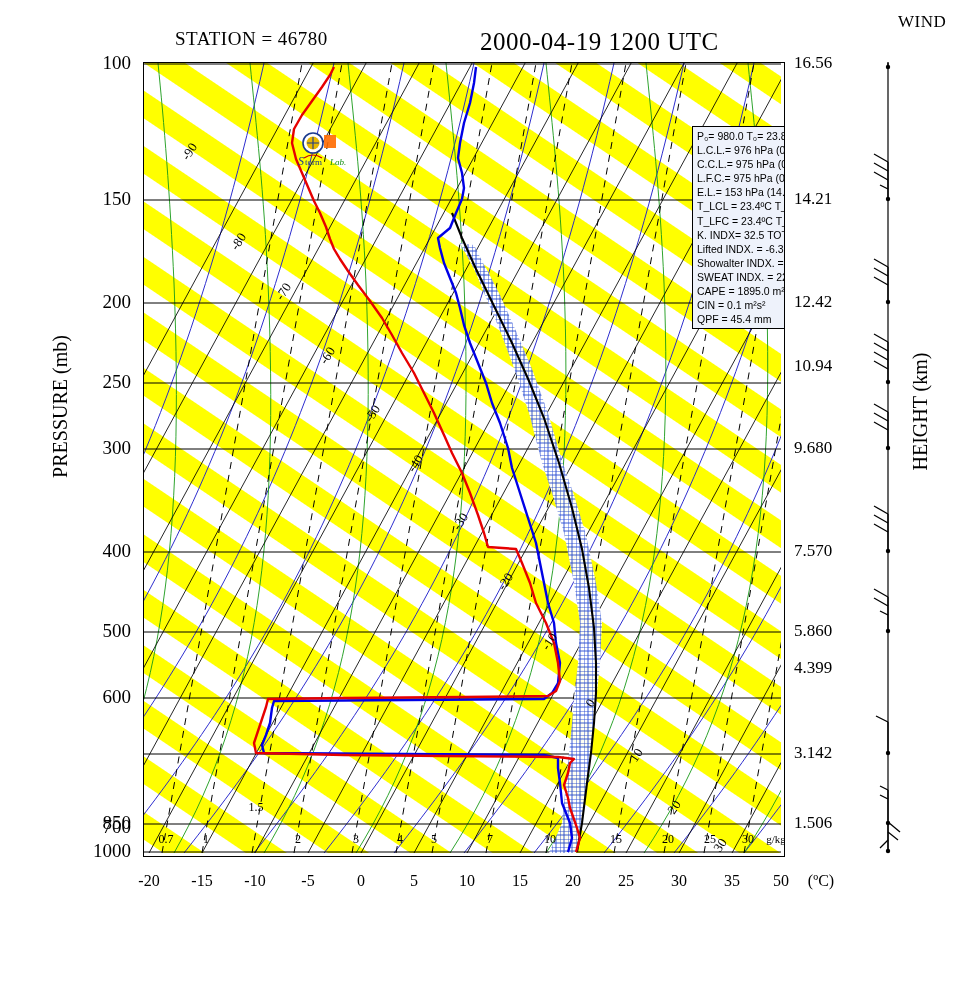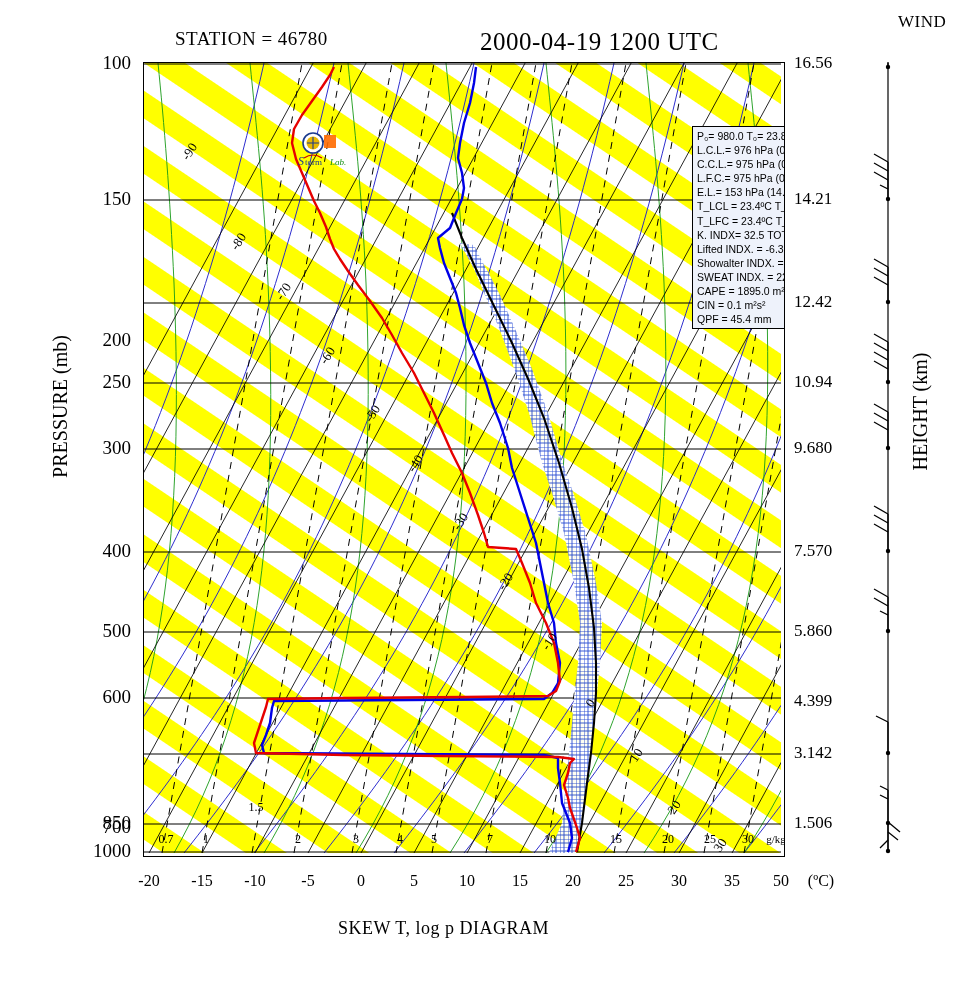--- a/index.html
+++ b/index.html
@@ -51,21 +51,20 @@
   #windcol{left:868px;top:62px;width:70px;height:793px;}
 </style>
 </head>
 <body>
 
 <div id="root">
 
   <div class="abs" id="station-title">STATION = 46780</div>
   <div class="abs" id="datetime-title">2000-04-19 1200 UTC</div>
   <div class="abs" id="wind-title">WIND</div>
-  <div class="abs" id="bottom-title">SKEW T, log p DIAGRAM</div>
   <div class="abs" id="ylabel-left">PRESSURE (mb)</div>
   <div class="abs" id="ylabel-right">HEIGHT (km)</div>
 
   <div class="abs" id="plot">
     <svg id="plotsvg" width="637" height="790" viewBox="0 0 637 790">
       <defs>
         <pattern id="yellowstripe" width="46" height="46" patternUnits="userSpaceOnUse" patternTransform="rotate(-56)">
           <rect width="46" height="46" fill="#ffffff"></rect>
           <rect width="23" height="46" fill="#ffff00"></rect>
         </pattern>
@@ -248,40 +247,40 @@
     <div class="mixlab" style="left:472px;top:776px;">15</div>
     <div class="mixlab" style="left:524px;top:776px;">20</div>
     <div class="mixlab" style="left:566px;top:776px;">25</div>
     <div class="mixlab" style="left:604px;top:776px;">30</div>
     <div class="mixlab" style="left:632px;top:776px;font-size:11px;">g/kg</div>
   </div>
 
   <div class="abs" style="left:18px;top:62px;width:120px;height:793px;">
     <div class="ptick" style="top:1px;">100</div>
     <div class="ptick" style="top:137px;">150</div>
-    <div class="ptick" style="top:240px;margin-top:38px;">200</div>
+    <div class="ptick" style="top:240px;">200</div>
     <div class="ptick" style="top:320px;">250</div>
     <div class="ptick" style="top:386px;">300</div>
     <div class="ptick" style="top:489px;">400</div>
     <div class="ptick" style="top:569px;">500</div>
     <div class="ptick" style="top:635px;">600</div>
     <div class="ptick" style="top:721px;margin-top:44px;">700</div>
     <div class="ptick" style="top:761px;">850</div>
     <div class="ptick" style="top:789px;">1000</div>
   </div>
 
   <div class="abs" style="left:786px;top:62px;width:110px;height:793px;padding-left:46px;">
     <div class="htick" style="top:1px;">16.56</div>
     <div class="htick" style="top:137px;">14.21</div>
     <div class="htick" style="top:240px;">12.42</div>
-    <div class="htick" style="top:320px;">10.94</div>
+    <div class="htick" style="top:304px;">10.94</div>
     <div class="htick" style="top:386px;">9.680</div>
     <div class="htick" style="top:489px;">7.570</div>
     <div class="htick" style="top:569px;">5.860</div>
-    <div class="htick" style="top:639px;font-family:Liberation Serif, serif;">4.399</div>
+    <div class="htick" style="top:606px;font-family:Liberation Serif, serif;">4.399</div>
     <div class="htick" style="top:691px;">3.142</div>
     <div class="htick" style="top:761px;">1.506</div>
   </div>
 
   <div class="abs" style="left:143px;top:872px;width:640px;height:26px;">
     <div class="ttick" style="left:6px;">-20</div>
     <div class="ttick" style="left:59px;">-15</div>
     <div class="ttick" style="left:112px;">-10</div>
     <div class="ttick" style="left:165px;">-5</div>
     <div class="ttick" style="left:218px;">0</div>

